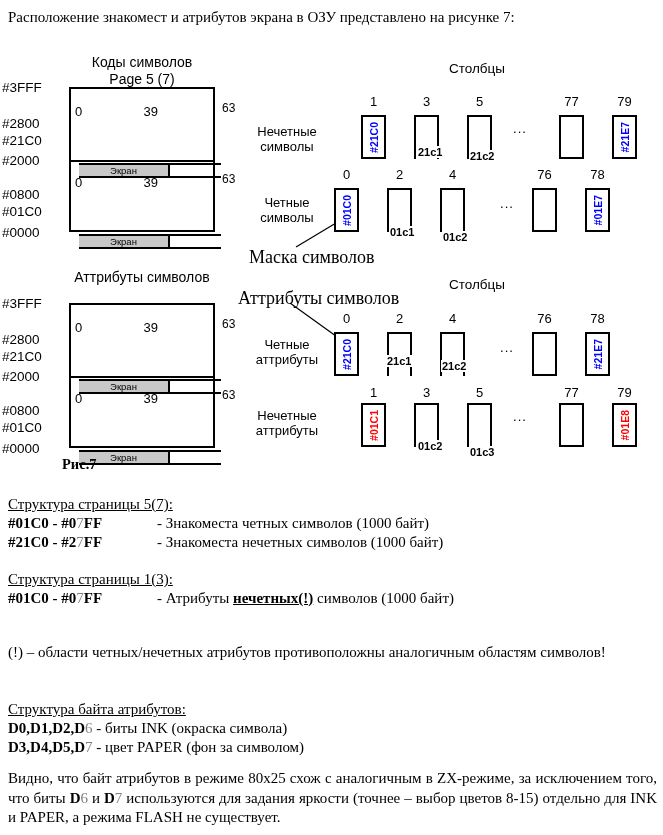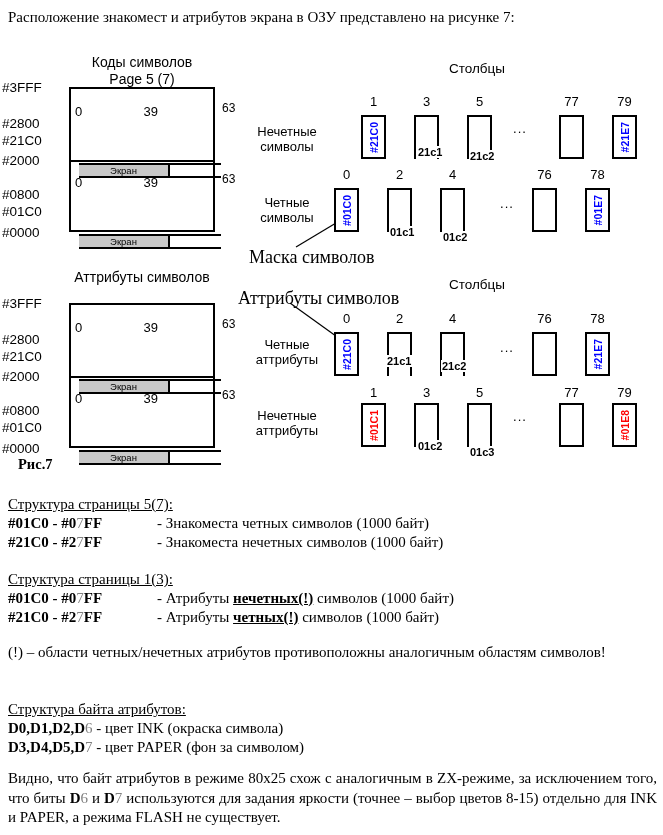--- a/index.html
+++ b/index.html
@@ -1,20 +1,20 @@
 <!DOCTYPE html>
 <html><head>
 <meta charset="utf-8">
 <style>
   html,body{margin:0;padding:0;background:#fff;}
   #page{position:relative;width:663px;height:835px;background:#fff;overflow:hidden;
         font-family:"Liberation Serif",serif;color:#000;}
   .abs{position:absolute;}
   .sans{font-family:"Liberation Sans",sans-serif;}
-  .serif{font-family:"Liberation Serif",serif;}
+  .serif{font-family:"Liberation Serif",serif;margin-left:44px;}
 
   
   .map-title{position:absolute;left:44px;width:196px;text-align:center;font-size:14px;
              font-family:"Liberation Sans",sans-serif;}
   .addr{position:absolute;left:2px;width:60px;text-align:left;font-size:13.5px;
         font-family:"Liberation Sans",sans-serif;}
   .mapbox{position:absolute;left:69px;width:146px;height:145px;border:2px solid #000;
           box-sizing:border-box;background:#fff;}
   .barrow{position:absolute;left:8px;width:142px;height:15px;border-top:2px solid #000;
           border-bottom:2px solid #000;box-sizing:border-box;margin-top:40px;}
@@ -213,28 +213,27 @@
 
   <div class="sec" style="top:495px">
     <div class="sech">Структура страницы 5(7):</div>
     <div><span class="addrcol"><b>#01C0 - #0</b><span class="gd">7</span><b>FF</b></span><span>- Знакоместа четных символов (1000 байт)</span></div>
     <div><span class="addrcol"><b>#21C0 - #2</b><span class="gd">7</span><b>FF</b></span><span>- Знакоместа нечетных символов (1000 байт)</span></div>
   </div>
 
   <div class="sec" style="top:570px">
     <div class="sech">Структура страницы 1(3):</div>
     <div><span class="addrcol"><b>#01C0 - #0</b><span class="gd">7</span><b>FF</b></span><span>- Атрибуты </span><b class="emu">нечетных(!)</b><span> символов (1000 байт)</span></div>
-    <div><span class="addrcol"><b>#21C0 - #2</b><span class="gd">7</span><b>FF</b></span><span>- Атрибуты </span><b class="emu">четных(!)</b><span> символов (1000 байт)</span></div>
   </div>
 
   <div class="jpar" style="top:643px">(!) – области четных/нечетных атрибутов противоположны аналогичным областям символов!</div>
 
   <div class="sec" style="top:700px">
     <div class="sech">Структура байта атрибутов:</div>
-    <div><b>D0,D1,D2,D</b><span class="gd">6</span><span> - цвет INK (окраска символа)</span></div>
+    <div><b>D0,D1,D2,D</b><span class="gd">6</span><span> - биты INK (окраска символа)</span></div>
     <div><b>D3,D4,D5,D</b><span class="gd">7</span><span> - цвет PAPER (фон за символом)</span></div>
   </div>
 
   <div class="jpar" style="top:769px">
     <span>Видно, что байт атрибутов в режиме 80x25 схож с аналогичным в ZX-режиме, за исключением того, что биты </span><b>D</b><span class="gd">6</span><span> и </span><b>D</b><span class="gd">7</span><span> используются для задания яркости (точнее – выбор цветов 8-15) отдельно для INK и PAPER, а режима FLASH не существует.</span>
   </div>
 
 </div>
 
 </body></html>

